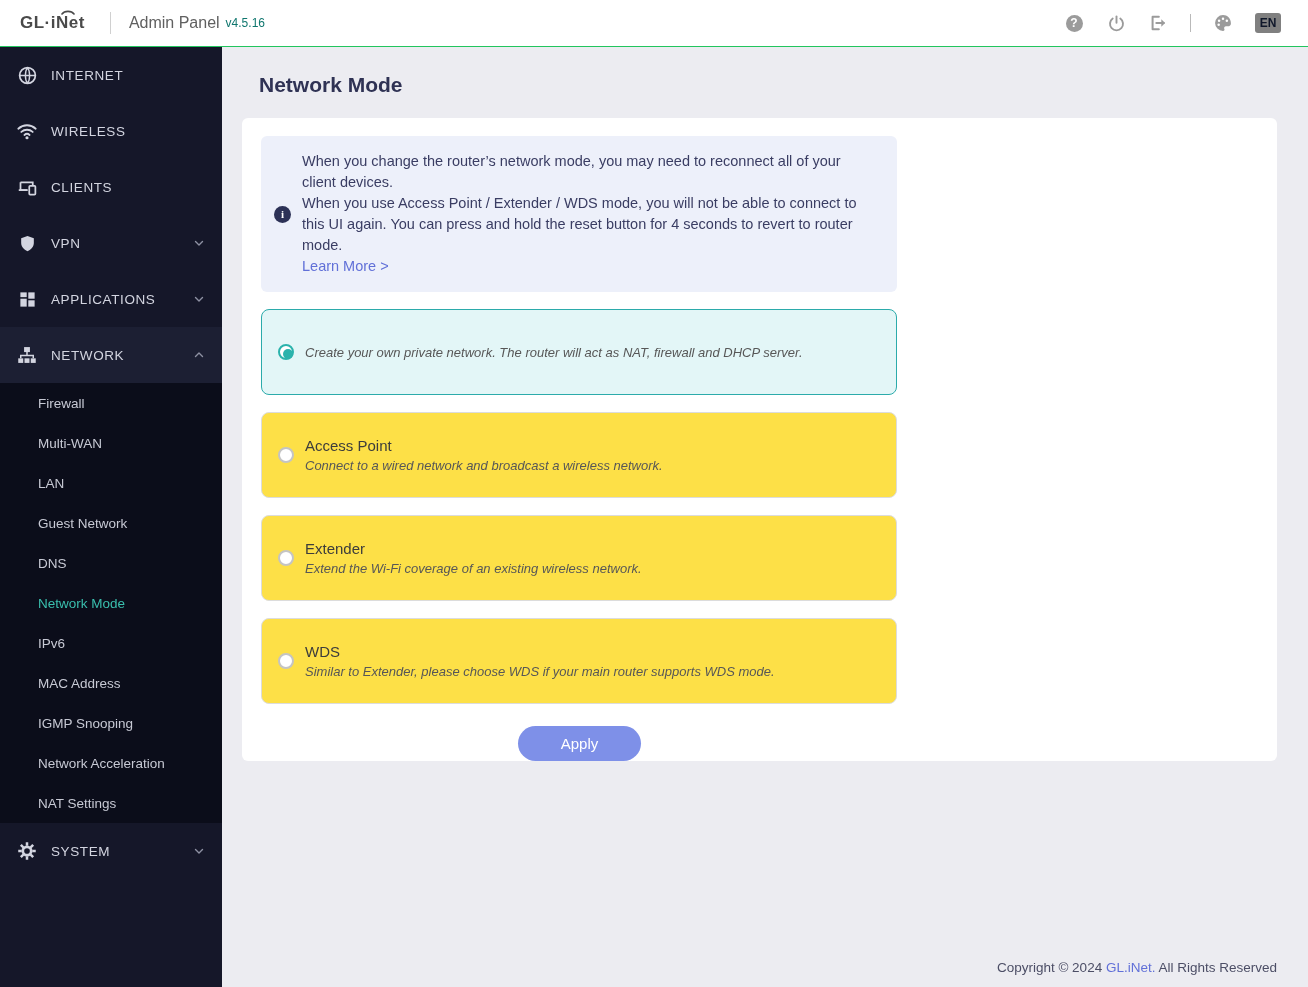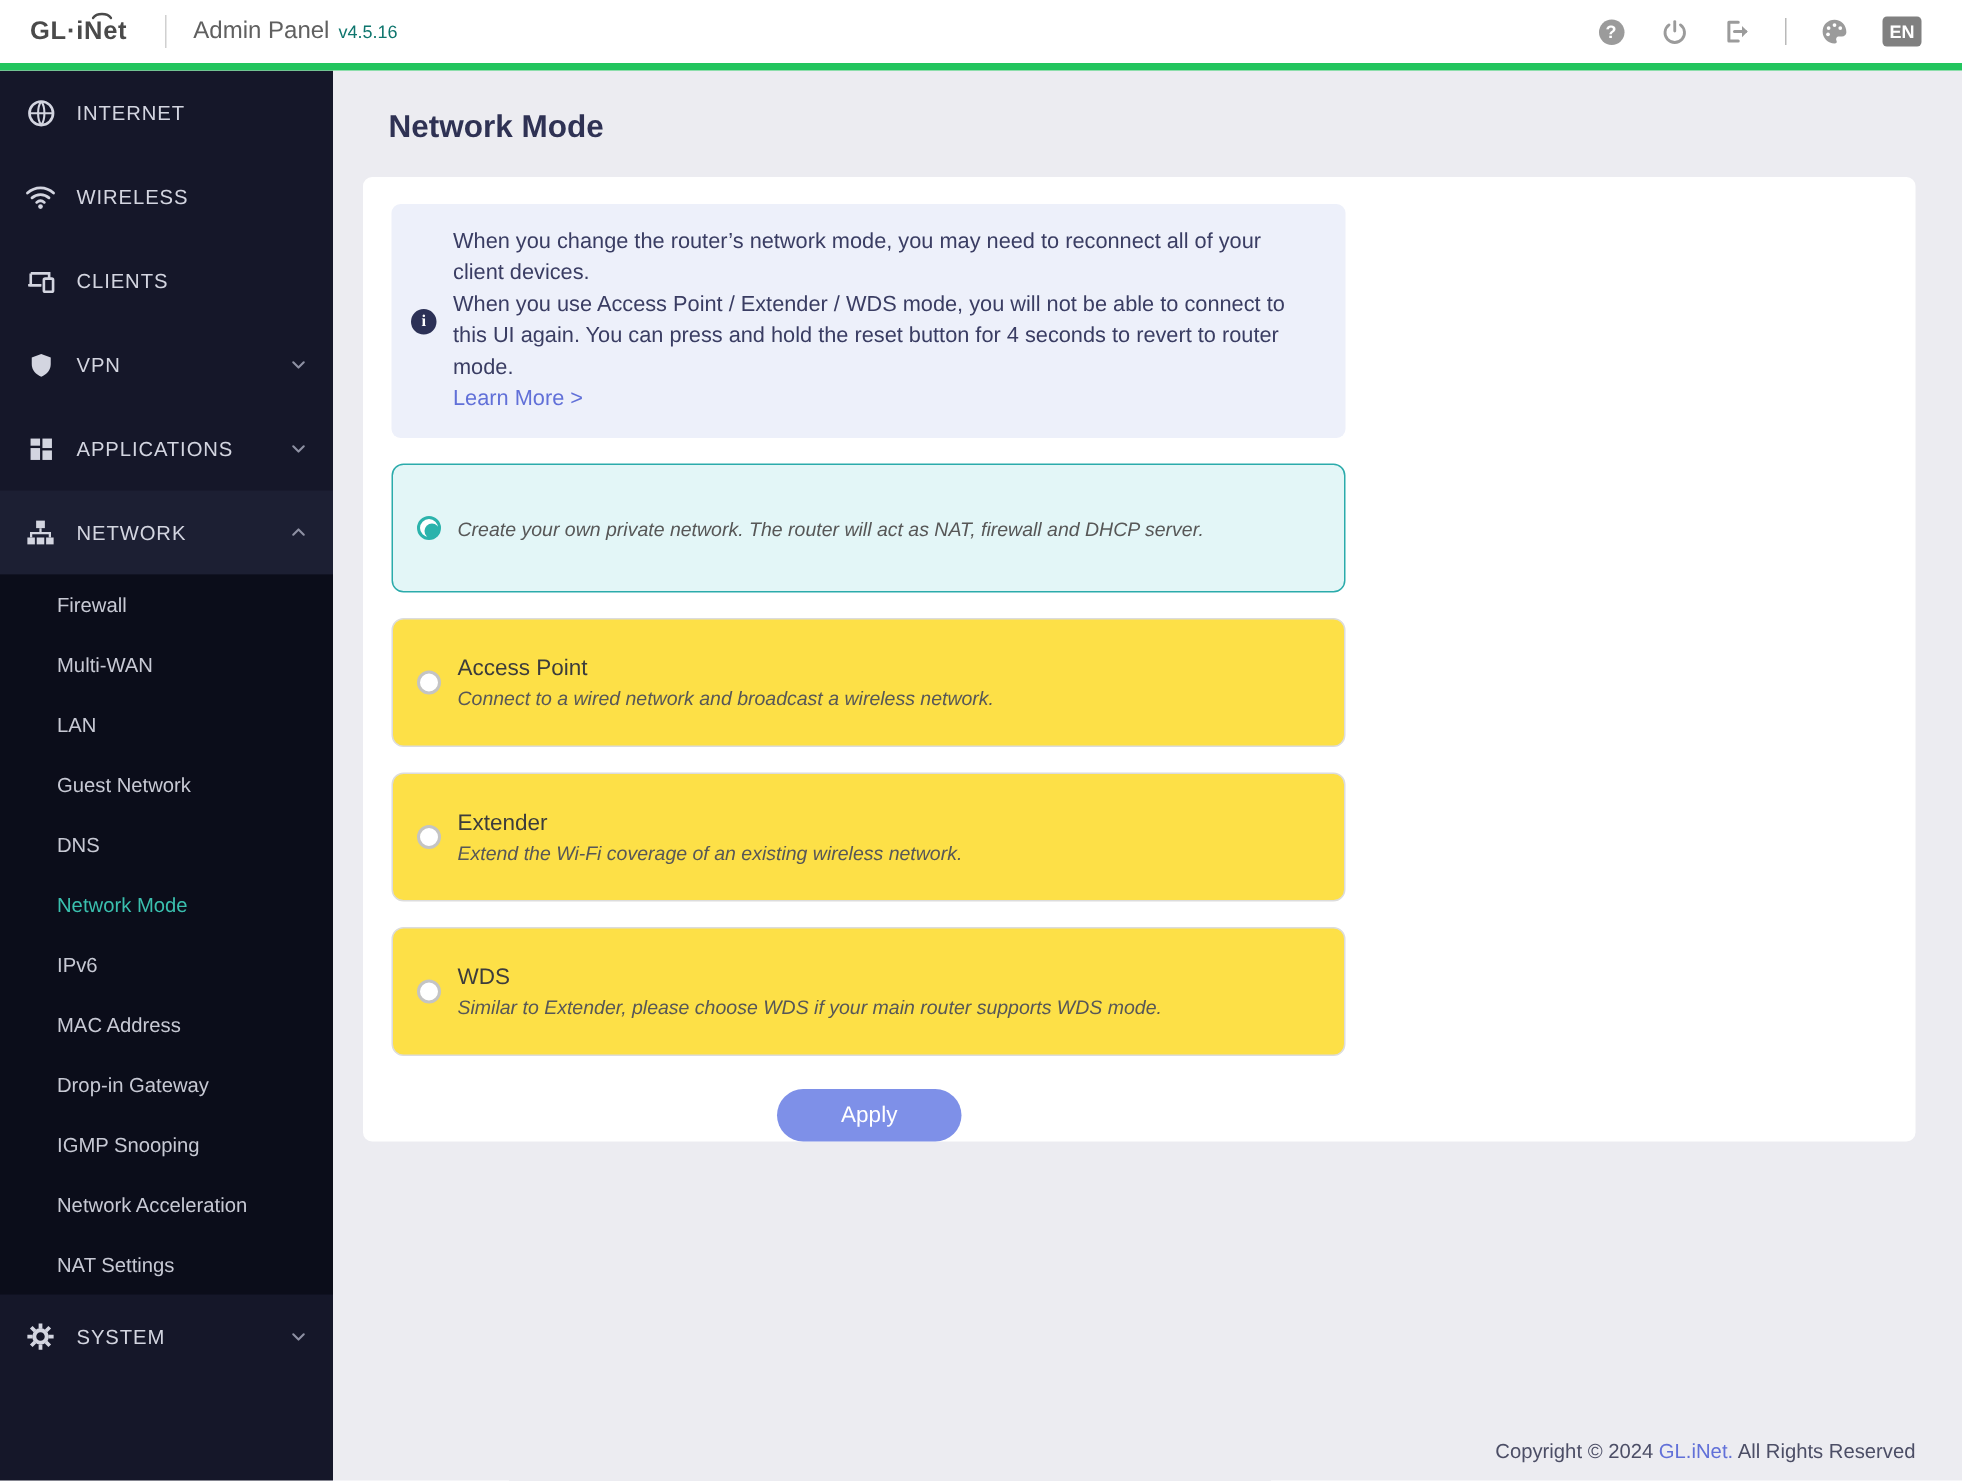--- a/index.html
+++ b/index.html
@@ -6,40 +6,40 @@
   html,body { width:1308px; height:987px; }
   body {
     font-family:"Liberation Sans", sans-serif;
     background:#ececf1;
     position:relative;
     overflow:hidden;
   }
   
   .topbar {
     position:absolute; top:0; left:0; width:1308px; height:47px;
-    background:#ffffff; border-bottom:5px solid #22c55e;
+    background:#ffffff; border-bottom:1px solid #22c55e;
     display:flex; align-items:center; z-index:5;
   }
   .logo-wrap { margin-left:20px; position:relative; }
   .logo-text { font-size:17px; font-weight:bold; color:#4a4a4a; letter-spacing:0.5px; }
   .logo-arc { position:absolute; top:-5px; left:41px; width:14px; height:8px; }
   .tb-divider { width:1px; height:22px; background:#d0d0d0; margin-left:25px; }
   .app-title { margin-left:18px; font-size:16px; color:#606060; }
   .app-version { margin-left:6px; font-size:12px; color:#0f766e; }
   .tb-spacer { flex:1; }
   .tb-right { display:flex; align-items:center; gap:22px; margin-right:27px; }
   .tb-icon { width:20px; height:20px; display:flex; align-items:center; justify-content:center; cursor:pointer; }
   .help-circle {
     width:17px; height:17px; border-radius:50%; background:#9b9b9b;
     color:#fff; font-size:12px; font-weight:bold; display:flex; align-items:center; justify-content:center;
   }
   .tb-divider2 { width:1px; height:18px; background:#b9b9b9; }
   .lang-badge {
     min-width:26px; height:20px; padding:0 4px; background:#808080; border-radius:3px;
-    color:#ffffff; font-size:12px; font-weight:bold; display:flex; align-items:center; justify-content:center;
+    color:#0f172a; font-size:12px; font-weight:bold; display:flex; align-items:center; justify-content:center;
     cursor:pointer;
   }
   
   .sidebar {
     position:absolute; top:47px; left:0; width:222px; height:940px;
     background:#151729;
   }
   .side-item {
     height:56px; display:flex; align-items:center; padding:0 16px;
     color:#d3d5e0; font-size:13.5px; letter-spacing:0.6px; cursor:pointer;
@@ -229,21 +229,20 @@
 
   <div class="submenu">
     <div class="sub-item">Firewall</div>
     <div class="sub-item">Multi-WAN</div>
     <div class="sub-item">LAN</div>
     <div class="sub-item">Guest Network</div>
     <div class="sub-item">DNS</div>
     <div class="sub-item active">Network Mode</div>
     <div class="sub-item">IPv6</div>
     <div class="sub-item">MAC Address</div>
-    <div class="sub-item">Drop-in Gateway</div>
     <div class="sub-item">IGMP Snooping</div>
     <div class="sub-item">Network Acceleration</div>
     <div class="sub-item">NAT Settings</div>
   </div>
 
   <div class="side-item">
     <span class="side-icon">
       <svg width="20" height="20" viewBox="0 0 24 24">
         <circle cx="12" cy="12" r="5" stroke="#d3d5e0" stroke-width="3.2" fill="none"></circle>
         <path d="M12 1.5v4.2 M12 18.3v4.2 M1.5 12h4.2 M18.3 12h4.2 M4.6 4.6l3 3 M16.4 16.4l3 3 M19.4 4.6l-3 3 M7.6 16.4l-3 3" stroke="#d3d5e0" stroke-width="3" fill="none"></path>

